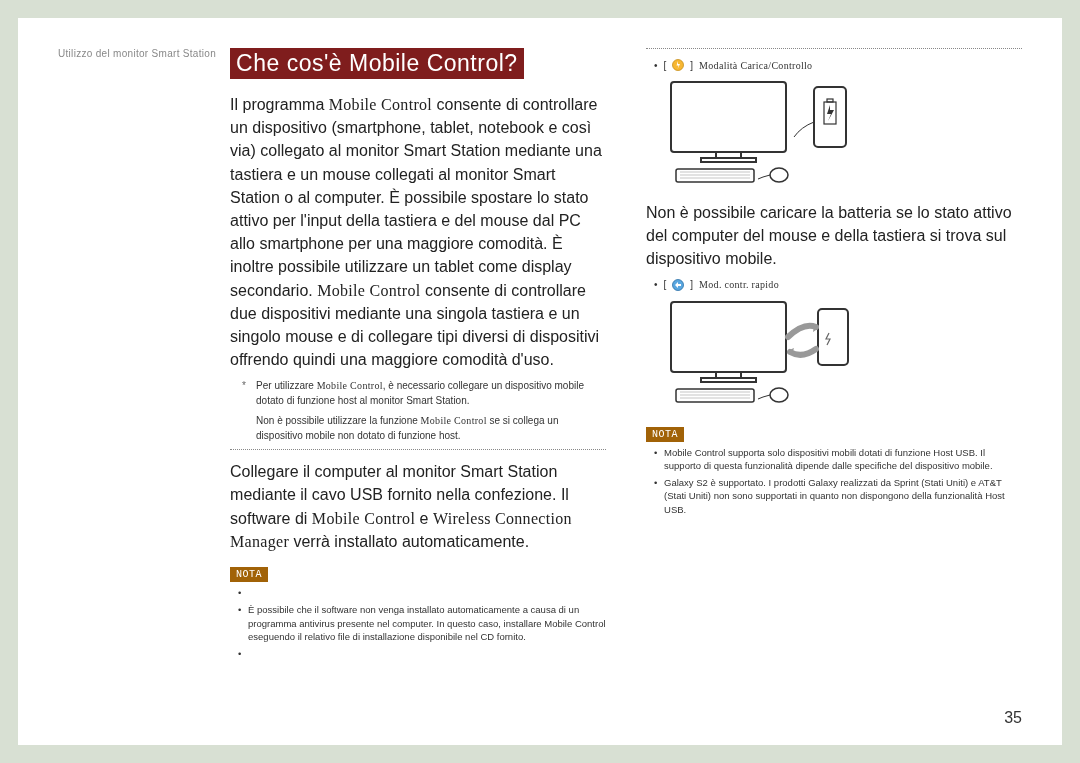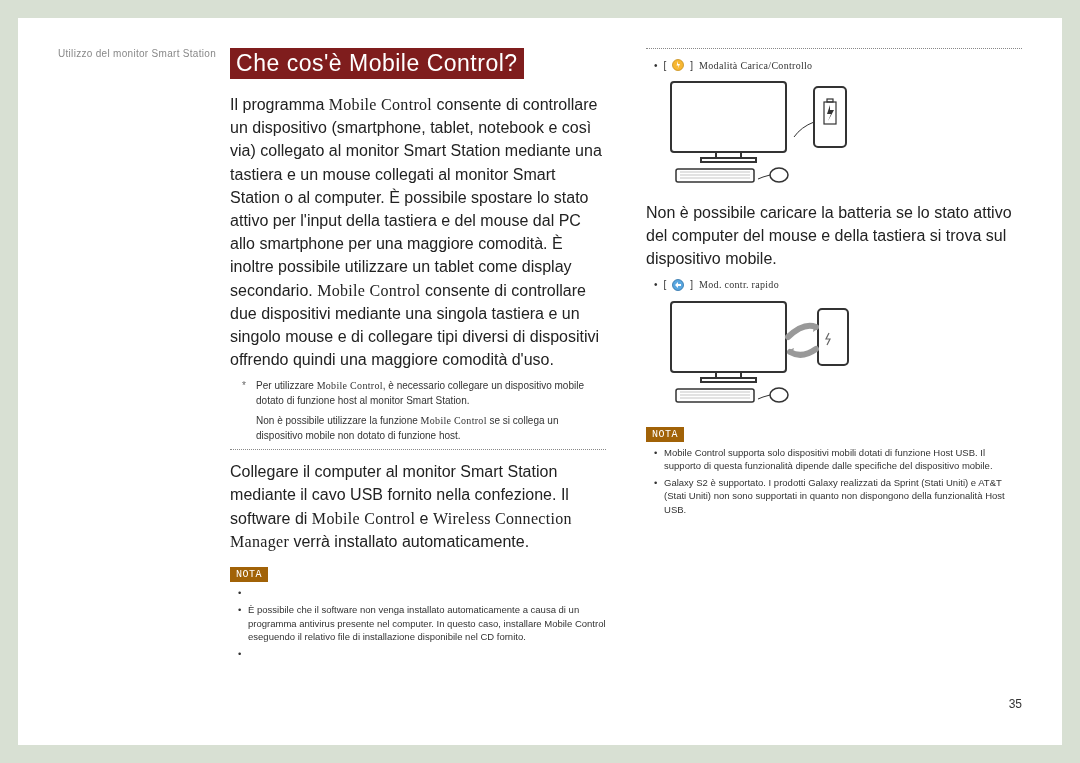--- a/index.html
+++ b/index.html
@@ -107,23 +107,23 @@
   .mode-line .dot { font-size: 10px; }
   .mode-icon {
     width: 12px; height: 12px;
     display: inline-block;
   }
   .illus {
     margin: 4px 0 10px 20px;
   }
   .pagenum {
     position: absolute;
-    bottom: 34px;
+    bottom: 18px;
     right: 40px;
-    font-size: 12px;
+    font-size: 16px;
     color: #333;
     margin-left: 20px;
   }
 </style>
 </head>
 <body>
 
 <div class="page">
   <div class="breadcrumb">Utilizzo del monitor Smart Station</div>
   <hr class="hr-top">

